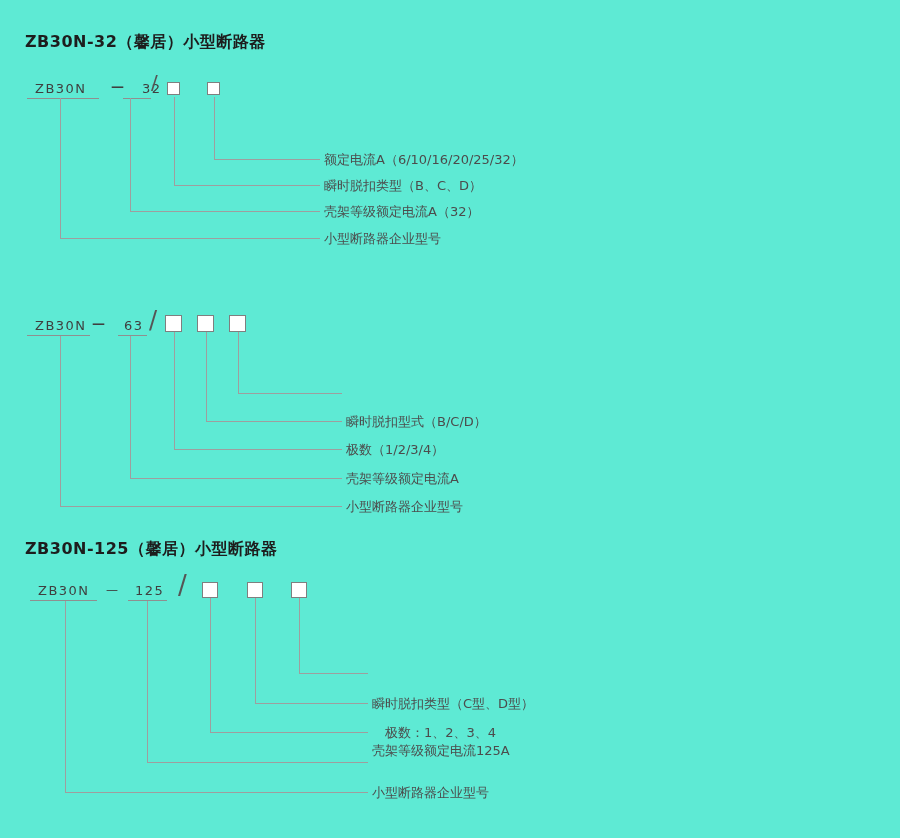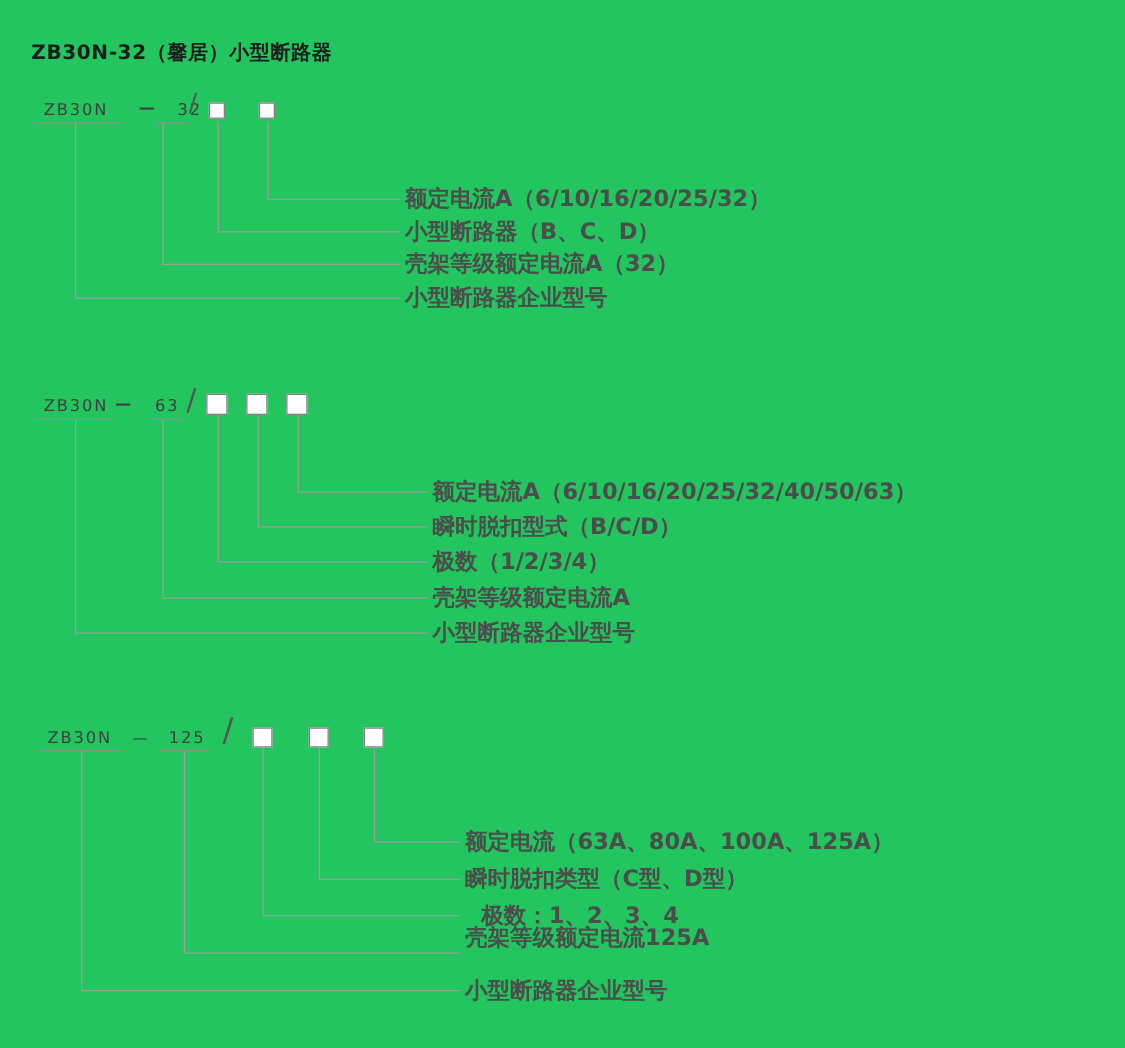--- a/index.html
+++ b/index.html
@@ -1,29 +1,29 @@
 <!DOCTYPE html>
 <html><head>
 <meta charset="utf-8">
 <style>
   * { box-sizing: border-box; }
   html, body { margin: 0; padding: 0; }
   body { background: #ffffff; font-family: "DejaVu Sans", "Liberation Sans", sans-serif; }
-  .page { position: relative; width: 900px; height: 838px; background: #22c55e; overflow: hidden; }
+  .page { position: relative; width: 900px; height: 838px; background: #5eead4; overflow: hidden; }
 
   .title { position: absolute; font-size: 16px; font-weight: bold; color: #1d1d1d; white-space: nowrap; letter-spacing: .5px; }
   .code-text { position: absolute; font-size: 13px; color: #3f3f3f; letter-spacing: 1.5px; line-height: 15px; white-space: nowrap; }
   .code-dash { position: absolute; font-size: 13px; font-weight: bold; color: #3f3f3f; line-height: 15px; }
   .code-dash.thin { font-weight: normal; font-size: 12px; }
   .code-slash { position: absolute; color: #555555; line-height: 1; }
   .underline { position: absolute; border-top: 1px solid #8f8f8f; height: 0; }
   .box { position: absolute; border: 1px solid #7f7f7f; background: #ffffff; }
   .vline { position: absolute; border-left: 1px solid #9e9e9e; width: 0; }
   .hline { position: absolute; border-top: 1px solid #9e9e9e; height: 0; }
-  .label { position: absolute; font-size: 18px; color: #4c4c4c; line-height: 15px; white-space: nowrap; font-weight: bold; }
+  .label { position: absolute; font-size: 13px; color: #4c4c4c; line-height: 15px; white-space: nowrap; }
 </style>
 </head>
 <body>
 
 <div class="page">
 
   <div class="title" style="left:25px;top:32px">ZB30N-32（馨居）小型断路器</div>
 
   <span class="code-text" style="left:35px;top:81px">ZB30N</span>
   <div class="underline" style="left:27px;top:98px;width:72px"></div>
@@ -33,21 +33,21 @@
   <span class="code-slash" style="left:151px;top:72px;font-size:20px">/</span>
   <div class="box" style="left:167px;top:82px;width:13px;height:13px"></div>
   <div class="box" style="left:207px;top:82px;width:13px;height:13px"></div>
 
   <div class="vline" style="left:214px;top:97px;height:62px"></div>
   <div class="hline" style="left:214px;top:159px;width:106px"></div>
   <div class="label" style="left:324px;top:152px">额定电流A（6/10/16/20/25/32）</div>
 
   <div class="vline" style="left:174px;top:97px;height:88px"></div>
   <div class="hline" style="left:174px;top:185px;width:146px"></div>
-  <div class="label" style="left:324px;top:178px">小型断路器（B、C、D）</div>
+  <div class="label" style="left:324px;top:178px">瞬时脱扣类型（B、C、D）</div>
 
   <div class="vline" style="left:130px;top:98px;height:113px"></div>
   <div class="hline" style="left:130px;top:211px;width:190px"></div>
   <div class="label" style="left:324px;top:204px">壳架等级额定电流A（32）</div>
 
   <div class="vline" style="left:60px;top:98px;height:140px"></div>
   <div class="hline" style="left:60px;top:238px;width:260px"></div>
   <div class="label" style="left:324px;top:231px">小型断路器企业型号</div>
 
 
@@ -56,52 +56,51 @@
   <span class="code-dash" style="left:92px;top:316px">—</span>
   <span class="code-text" style="left:124px;top:318px">63</span>
   <div class="underline" style="left:118px;top:335px;width:29px"></div>
   <span class="code-slash" style="left:149px;top:308px;font-size:24px">/</span>
   <div class="box" style="left:165px;top:315px;width:17px;height:17px"></div>
   <div class="box" style="left:197px;top:315px;width:17px;height:17px"></div>
   <div class="box" style="left:229px;top:315px;width:17px;height:17px"></div>
 
   <div class="vline" style="left:238px;top:332px;height:61px"></div>
   <div class="hline" style="left:238px;top:393px;width:104px"></div>
-  <div class="label" style="left:346px;top:386px">额定电流A（6/10/16/20/25/32/40/50/63）</div>
 
   <div class="vline" style="left:206px;top:332px;height:89px"></div>
   <div class="hline" style="left:206px;top:421px;width:136px"></div>
   <div class="label" style="left:346px;top:414px">瞬时脱扣型式（B/C/D）</div>
 
   <div class="vline" style="left:174px;top:332px;height:117px"></div>
   <div class="hline" style="left:174px;top:449px;width:168px"></div>
   <div class="label" style="left:346px;top:442px">极数（1/2/3/4）</div>
 
   <div class="vline" style="left:130px;top:336px;height:142px"></div>
   <div class="hline" style="left:130px;top:478px;width:212px"></div>
   <div class="label" style="left:346px;top:471px">壳架等级额定电流A</div>
 
   <div class="vline" style="left:60px;top:336px;height:170px"></div>
   <div class="hline" style="left:60px;top:506px;width:282px"></div>
   <div class="label" style="left:346px;top:499px">小型断路器企业型号</div>
 
+  <div class="title" style="left:25px;top:539px">ZB30N-125（馨居）小型断路器</div>
 
   <span class="code-text" style="left:38px;top:583px">ZB30N</span>
   <div class="underline" style="left:30px;top:600px;width:67px"></div>
   <span class="code-dash thin" style="left:106px;top:583px">—</span>
   <span class="code-text" style="left:135px;top:583px">125</span>
   <div class="underline" style="left:128px;top:600px;width:39px"></div>
   <span class="code-slash" style="left:178px;top:572px;font-size:26px">/</span>
   <div class="box" style="left:202px;top:582px;width:16px;height:16px"></div>
   <div class="box" style="left:247px;top:582px;width:16px;height:16px"></div>
   <div class="box" style="left:291px;top:582px;width:16px;height:16px"></div>
 
   <div class="vline" style="left:299px;top:598px;height:75px"></div>
   <div class="hline" style="left:299px;top:673px;width:69px"></div>
-  <div class="label" style="left:372px;top:666px">额定电流（63A、80A、100A、125A）</div>
 
   <div class="vline" style="left:255px;top:598px;height:105px"></div>
   <div class="hline" style="left:255px;top:703px;width:113px"></div>
   <div class="label" style="left:372px;top:696px">瞬时脱扣类型（C型、D型）</div>
 
   <div class="vline" style="left:210px;top:598px;height:134px"></div>
   <div class="hline" style="left:210px;top:732px;width:158px"></div>
   <div class="label" style="left:385px;top:725px">极数：1、2、3、4</div>
 
   <div class="vline" style="left:147px;top:601px;height:161px"></div>

